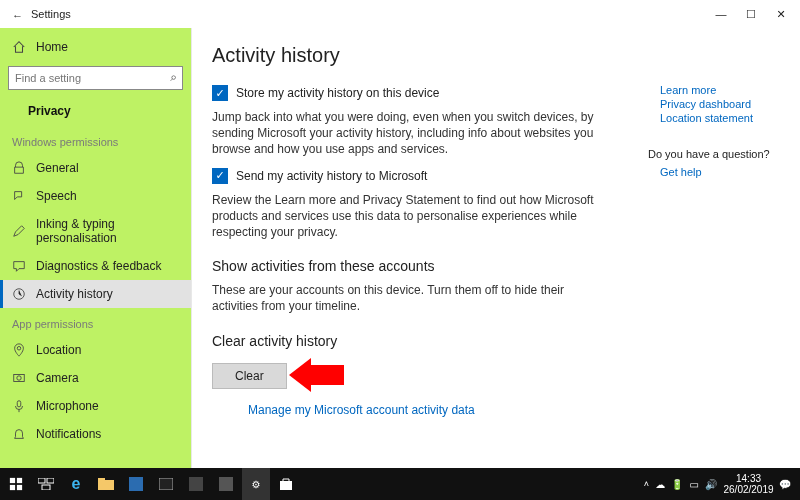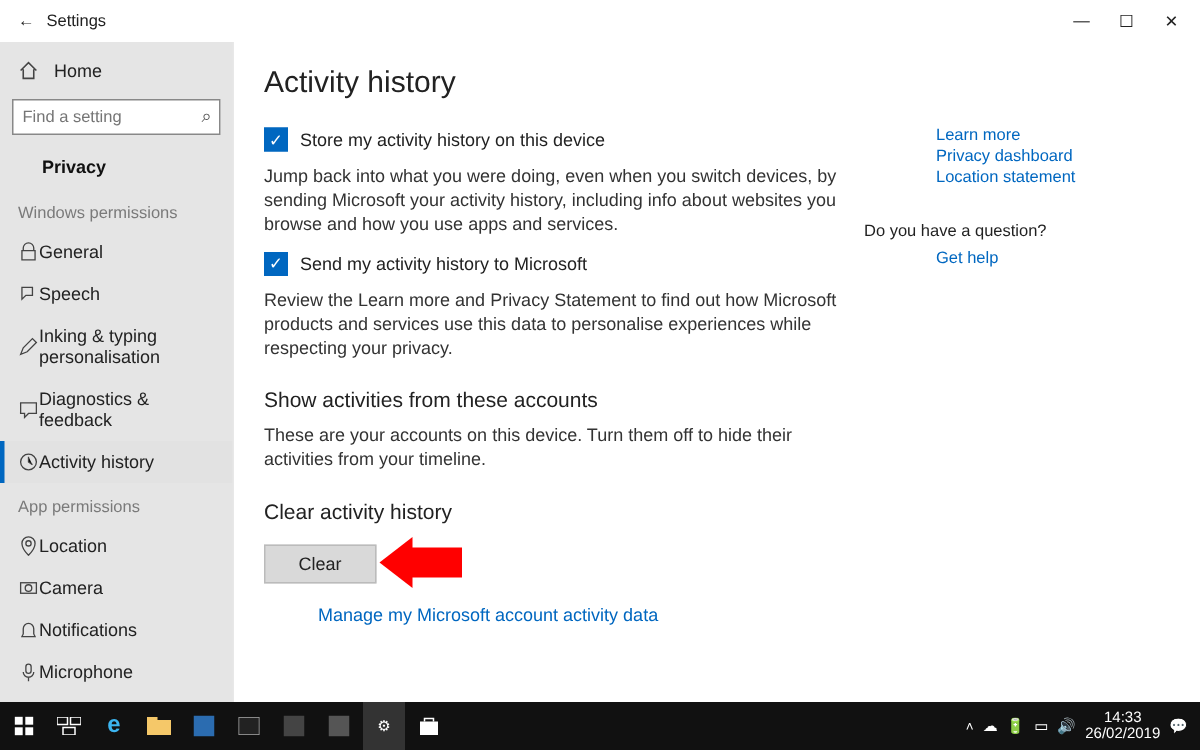--- a/index.html
+++ b/index.html
@@ -2,45 +2,45 @@
 <html><head>
 <meta charset="utf-8">
 <style>
   * { box-sizing: border-box; margin: 0; padding: 0; font-family: "Segoe UI", Arial, sans-serif; }
   body { width: 800px; height: 500px; background: #fff; overflow: hidden; position: relative; }
   .titlebar { height: 28px; display: flex; align-items: center; padding: 0 4px; font-size: 11px; color: #222; }
   .titlebar .tb-left { display: flex; align-items: center; gap: 8px; padding-left: 8px; }
   .titlebar .tb-right { margin-left: auto; display: flex; }
   .tb-btn { width: 30px; height: 22px; display: flex; align-items: center; justify-content: center; font-size: 11px; }
   .app { display: flex; height: 440px; }
-  .sidebar { width: 156px; background: #e5e5e5; padding: 6px 0; font-size: 12px; color: #222; border-right: 1px solid #e8e8e8; overflow: hidden; }
+  .sidebar { width: 192px; background: #bef264; padding: 6px 0; font-size: 12px; color: #222; border-right: 1px solid #e8e8e8; overflow: hidden; }
   .home-row { display: flex; align-items: center; gap: 10px; padding: 6px 12px; }
   .search-wrap { margin: 6px 8px; position: relative; }
   .search { width: 100%; height: 24px; border: 1px solid #888; background: #fff; font-size: 11px; padding: 0 32px 0 6px; }
   .search-icon { position: absolute; right: 6px; top: 4px; color: #555; font-size: 12px; }
   .side-active-title { padding: 8px 28px; font-weight: 700; font-size: 12px; color: #111; }
   .side-group-title { padding: 10px 12px 6px; color: #7a7a7a; font-size: 11px; }
-  .side-item { display: flex; align-items: center; padding: 7px 12px; cursor: pointer; }
+  .side-item { display: flex; align-items: center; gap: 10px; padding: 7px 12px; cursor: pointer; }
   .side-item.active { border-left: 3px solid #0067c0; background: #e2e2e2; padding-left: 9px; }
   .side-ico { width: 14px; height: 14px; display: inline-flex; color: #444; }
   .content { flex: 1; display: flex; padding: 10px 10px 10px 20px; overflow: hidden; }
   .main { flex: 1; font-size: 12px; color: #222; padding-right: 12px; max-width: 400px; }
   .main h1 { font-size: 20px; font-weight: 400; margin: 6px 0 18px; }
   .main h2 { font-size: 14px; font-weight: 400; margin: 18px 0 8px; }
   .chkrow { display: flex; align-items: center; gap: 8px; margin: 8px 0; }
   .chkbox { width: 16px; height: 16px; background: #0067c0; border: 1px solid #0067c0; display: inline-flex; align-items: center; justify-content: center; color: #fff; font-size: 11px; }
   .para { color: #333; line-height: 1.35; margin: 6px 0 10px; }
   .clear-btn { display: inline-block; margin-top: 6px; padding: 5px 22px; background: #d9d9d9; border: 1px solid #bbb; font-size: 12px; }
   .arrow { display: inline-block; position: relative; margin-left: 20px; vertical-align: middle; }
   .arrow-body { width: 34px; height: 20px; background: red; display: inline-block; }
   .arrow-head { width: 0; height: 0; border-top: 17px solid transparent; border-bottom: 17px solid transparent; border-right: 22px solid red; display: inline-block; position: absolute; left: -21px; top: -7px; }
   .link { color: #0067c0; cursor: pointer; }
   .right-col { width: 160px; font-size: 11px; padding-top: 44px; }
   .right-link { color: #0067c0; display: block; margin: 2px 0; padding-left: 48px; }
-  .right-q { margin-top: 24px; color: #222; }
+  .right-q { margin-top: 24px; color: #222; margin-left: 36px; }
   .taskbar { position: absolute; bottom: 0; left: 0; right: 0; height: 32px; background: #111; display: flex; align-items: center; color: #fff; font-size: 10px; }
   .tb-icons { display: flex; align-items: center; gap: 2px; padding-left: 2px; }
   .tb-ico { width: 28px; height: 32px; display: flex; align-items: center; justify-content: center; }
   .tb-ico.active { background: #333; }
   .tray { margin-left: auto; display: flex; align-items: center; gap: 6px; padding-right: 8px; }
   .clock { text-align: center; line-height: 1.1; font-size: 10px; }
   svg { display: block; }
 </style>
 </head>
 <body>
@@ -131,33 +131,33 @@
           <svg viewBox="0 0 16 16" width="14" height="14">
             <rect x="2" y="4" width="12" height="8" fill="none" stroke="currentColor"></rect>
             <circle cx="8" cy="8" r="2.5" fill="none" stroke="currentColor"></circle>
           </svg>
         </span>
       <span>Camera</span>
     </div>
     <div class="side-item">
       <span class="side-ico">
           <svg viewBox="0 0 16 16" width="14" height="14">
-            <path fill="none" stroke="currentColor" d="M4 11V7a4 4 0 0 1 8 0v4l1 2H3z"></path>
-          </svg>
-        </span>
-      <span>Notifications</span>
-    </div>
-    <div class="side-item">
-      <span class="side-ico">
-          <svg viewBox="0 0 16 16" width="14" height="14">
             <rect x="6" y="2" width="4" height="7" rx="2" fill="none" stroke="currentColor"></rect>
             <path fill="none" stroke="currentColor" d="M4 8a4 4 0 0 0 8 0M8 12v3"></path>
           </svg>
         </span>
       <span>Microphone</span>
+    </div>
+    <div class="side-item">
+      <span class="side-ico">
+          <svg viewBox="0 0 16 16" width="14" height="14">
+            <path fill="none" stroke="currentColor" d="M4 11V7a4 4 0 0 1 8 0v4l1 2H3z"></path>
+          </svg>
+        </span>
+      <span>Notifications</span>
     </div>
   </div>
 
   <div class="content">
     <div class="main">
       <h1>Activity history</h1>
       <div class="chkrow">
         <span class="chkbox">✓</span>
         <span>Store my activity history on this device</span>
       </div>

